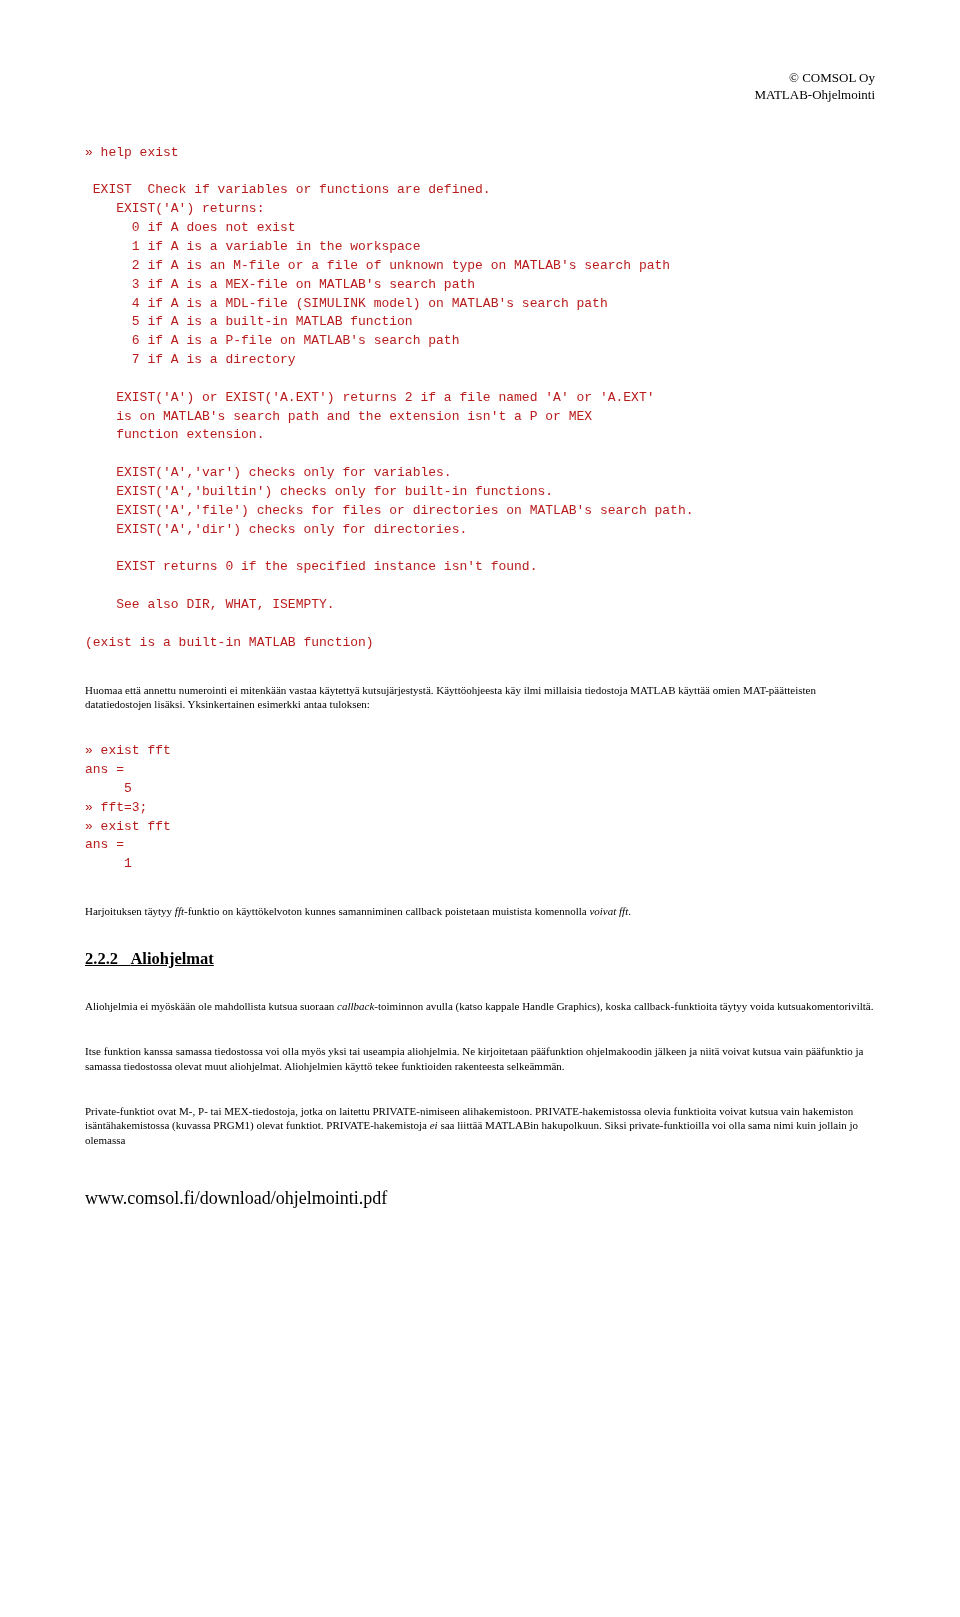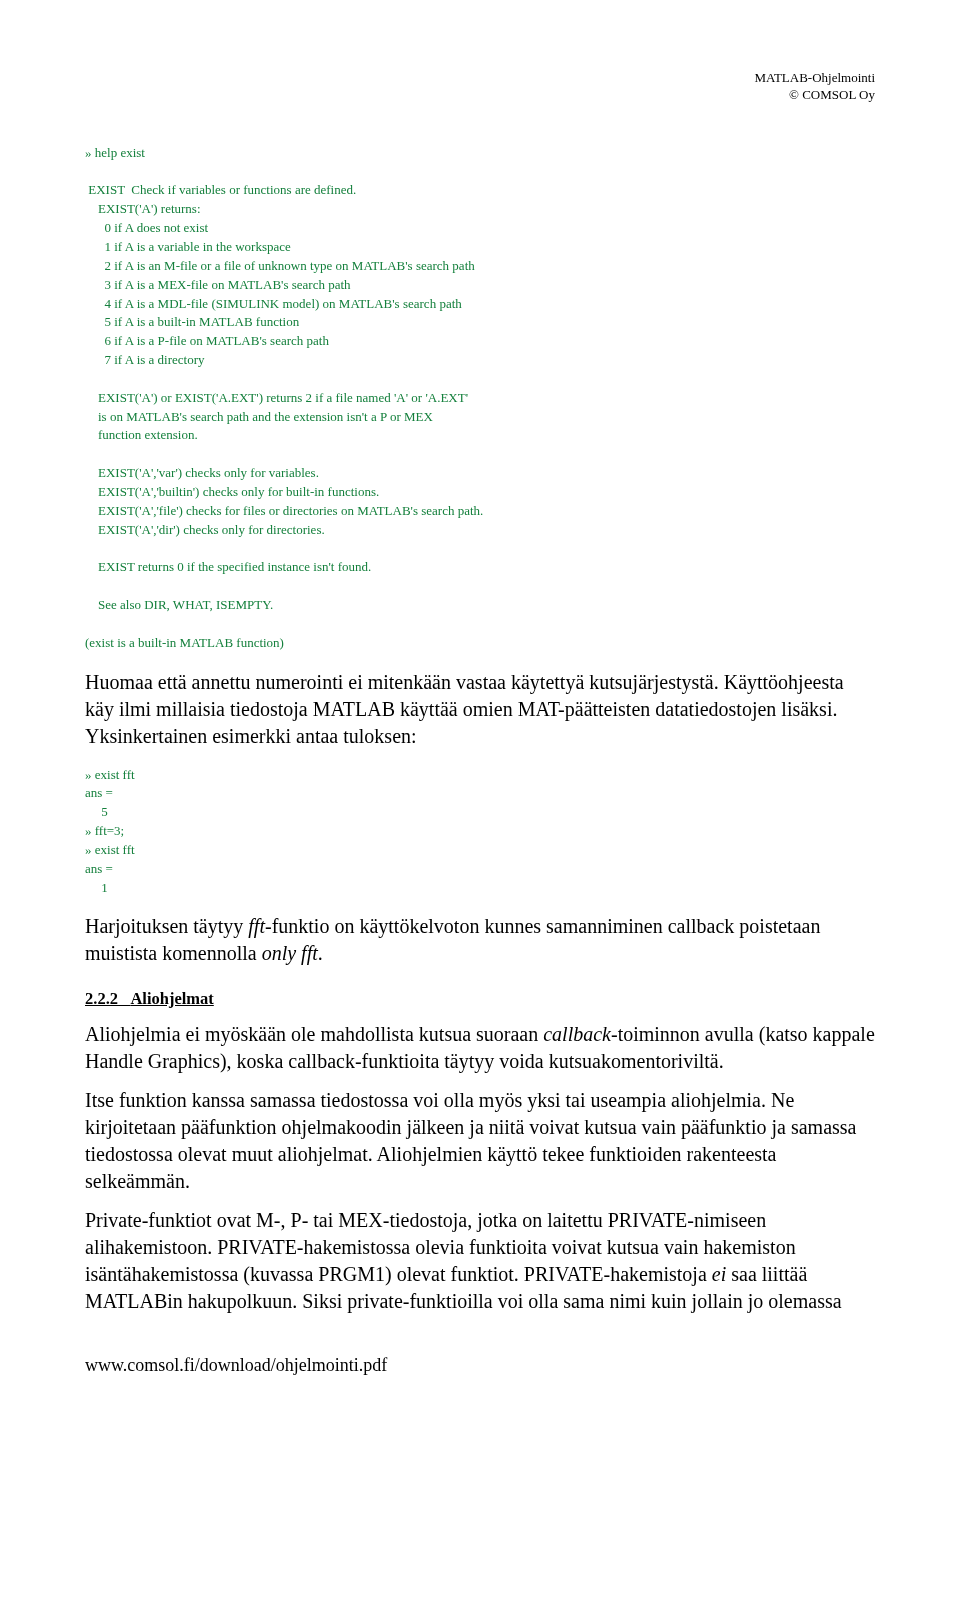--- a/index.html
+++ b/index.html
@@ -14,52 +14,52 @@
     padding: 70px 85px 50px 85px;
     box-sizing: border-box;
   }
   .header-right {
     text-align: right;
     font-size: 13px;
     line-height: 1.3;
     margin-bottom: 40px;
   }
   .code-block {
-    font-family: Liberation Serif, serif;
+    font-family: Liberation Mono, monospace;
     font-size: 13px;
     line-height: 1.45;
-    color: #15803d;
+    color: #b91c1c;
     white-space: pre;
-    margin: 16px 0;
+    margin: 24px 0;
   }
   .body-text {
-    font-size: 20px;
+    font-size: 11px;
     line-height: 1.35;
-    margin: 12px 0;
+    margin: 30px 0;
   }
   .h3 {
     font-size: 16.5px;
     font-weight: bold;
     margin: 22px 0 10px 0;
     text-decoration: underline;
   }
   .footer {
     font-size: 18px;
     margin-top: 40px;
   }
   em { }
 </style>
 </head>
 <body>
 
 <div class="page">
 
   <div class="header-right">
+    <div>© COMSOL Oy</div>
     <div>MATLAB-Ohjelmointi</div>
-    <div>© COMSOL Oy</div>
   </div>
 
   <div class="code-block">» help exist
 
  EXIST  Check if variables or functions are defined.
     EXIST('A') returns:
       0 if A does not exist
       1 if A is a variable in the workspace
       2 if A is an M-file or a file of unknown type on MATLAB's search path
       3 if A is a MEX-file on MATLAB's search path
@@ -87,21 +87,21 @@
 
   <div class="code-block">» exist fft
 ans =
      5
 » fft=3;
 » exist fft
 ans =
      1</div>
 
   <div class="body-text">
-    <span>Harjoituksen täytyy </span><em>fft</em><span>-funktio on käyttökelvoton kunnes samanniminen callback poistetaan muistista komennolla </span><em>only fft</em><span>.</span>
+    <span>Harjoituksen täytyy </span><em>fft</em><span>-funktio on käyttökelvoton kunnes samanniminen callback poistetaan muistista komennolla </span><em>voivat fft</em><span>.</span>
   </div>
 
   <div class="h3">
     <span>2.2.2</span>&nbsp;&nbsp;&nbsp;<span>Aliohjelmat</span>
   </div>
 
   <div class="body-text">
     <span>Aliohjelmia ei myöskään ole mahdollista kutsua suoraan </span><em>callback</em><span>-toiminnon avulla (katso kappale Handle Graphics), koska callback-funktioita täytyy voida kutsuakomentoriviltä.</span>
   </div>
 

